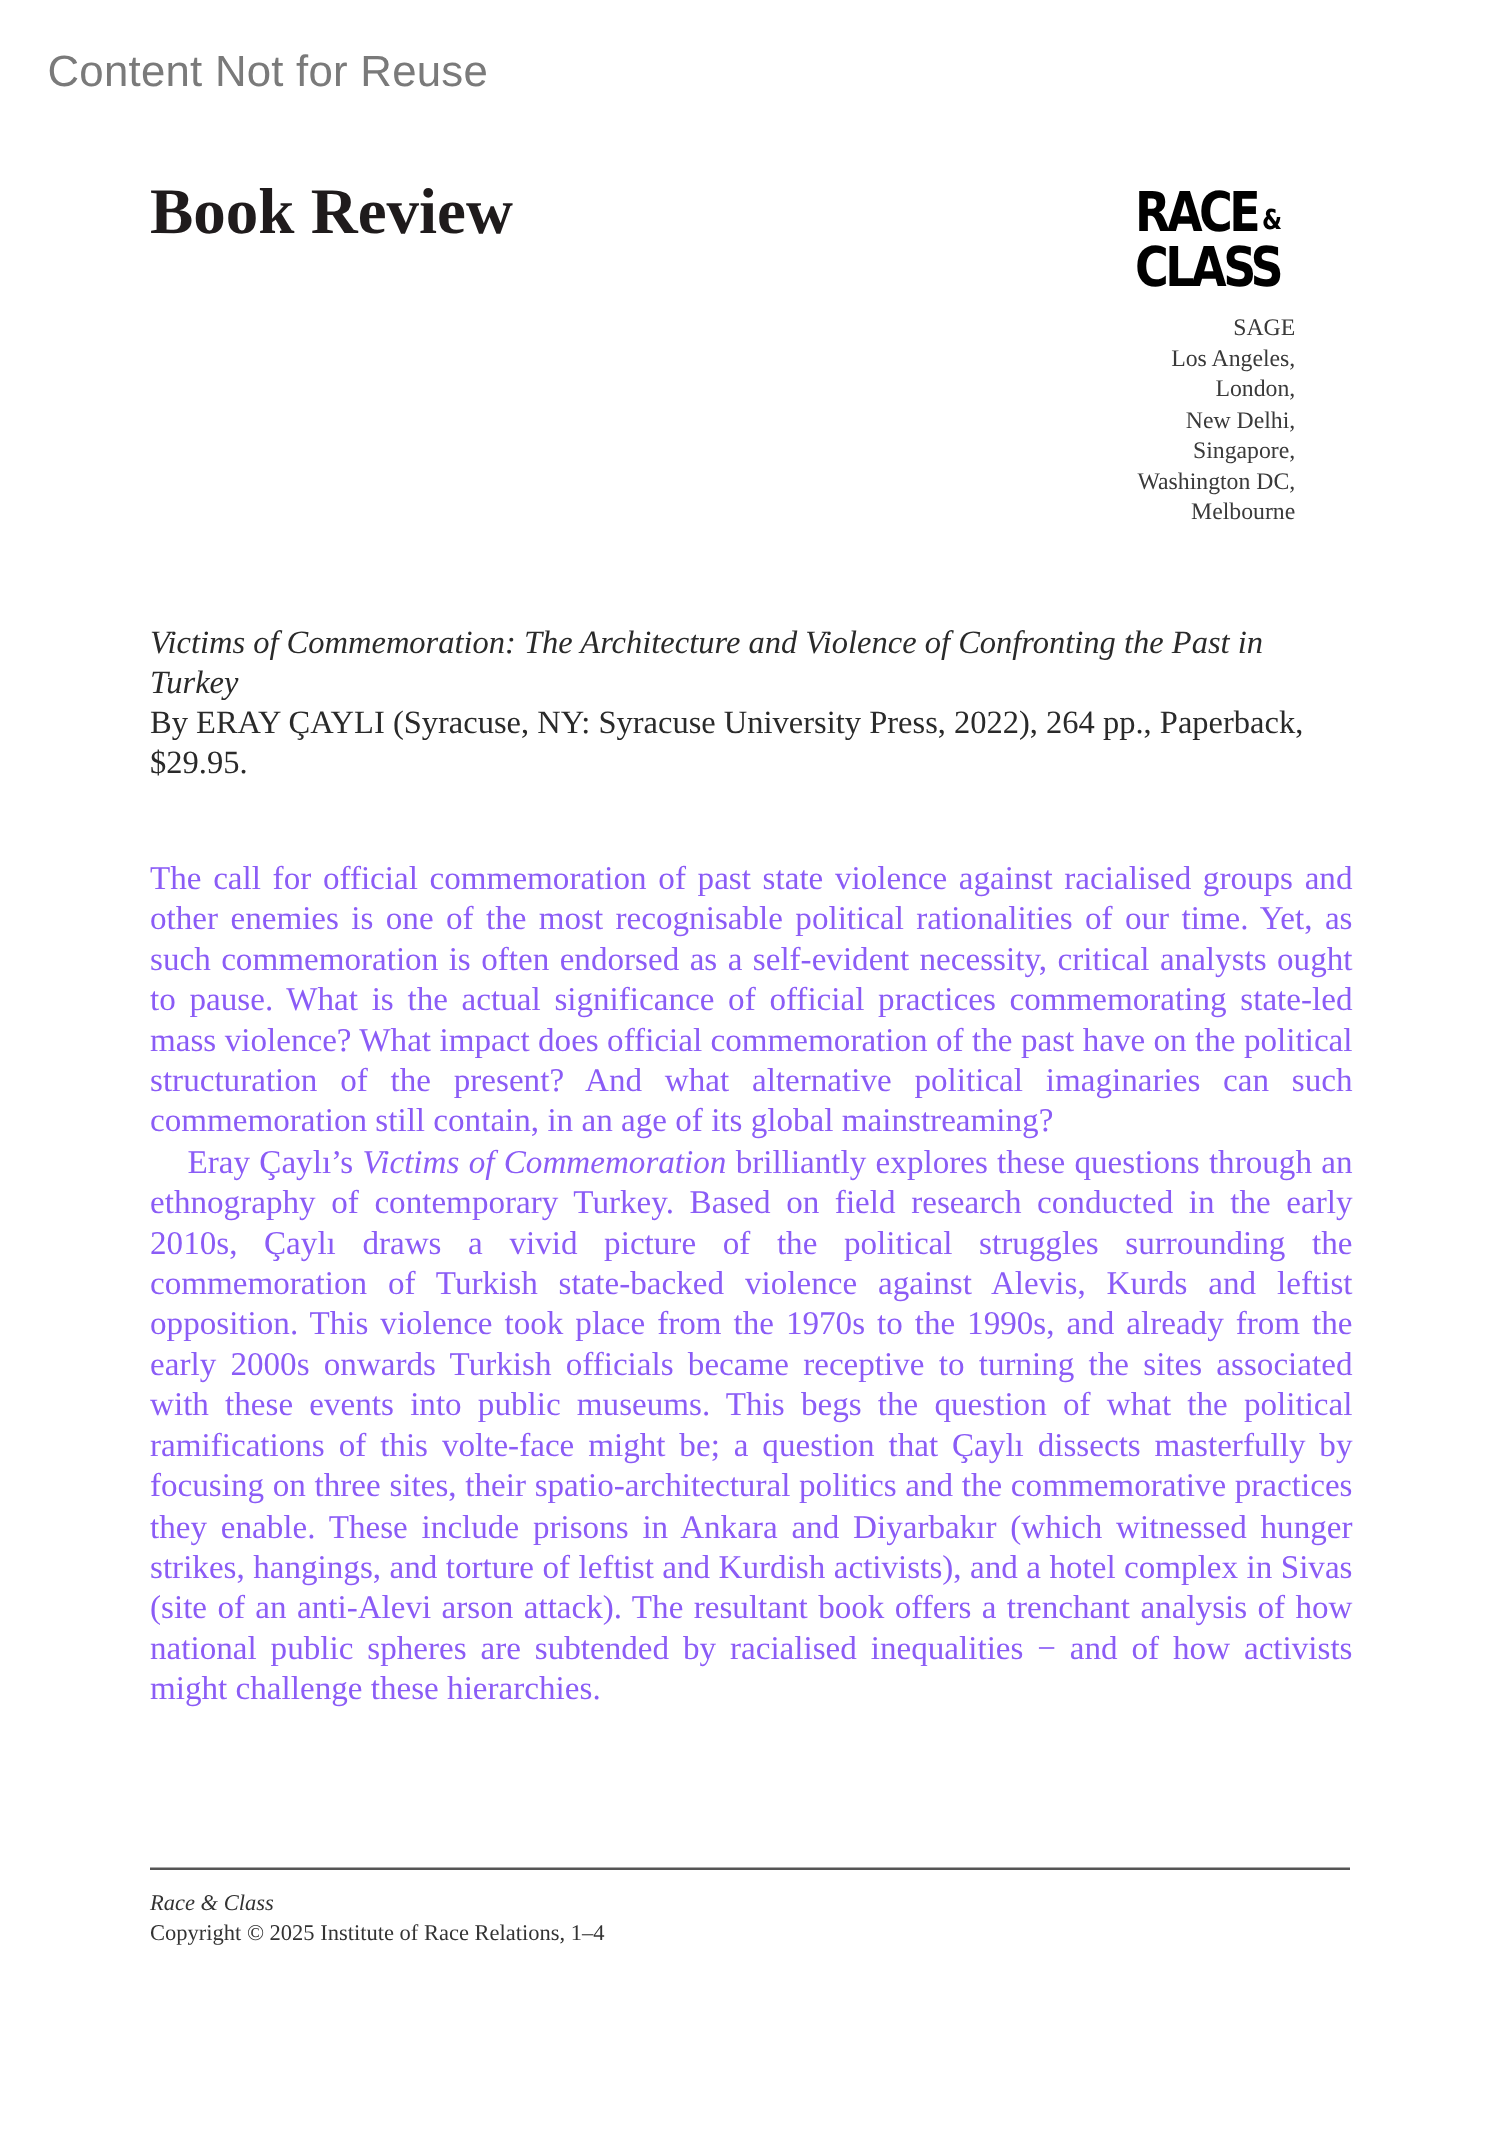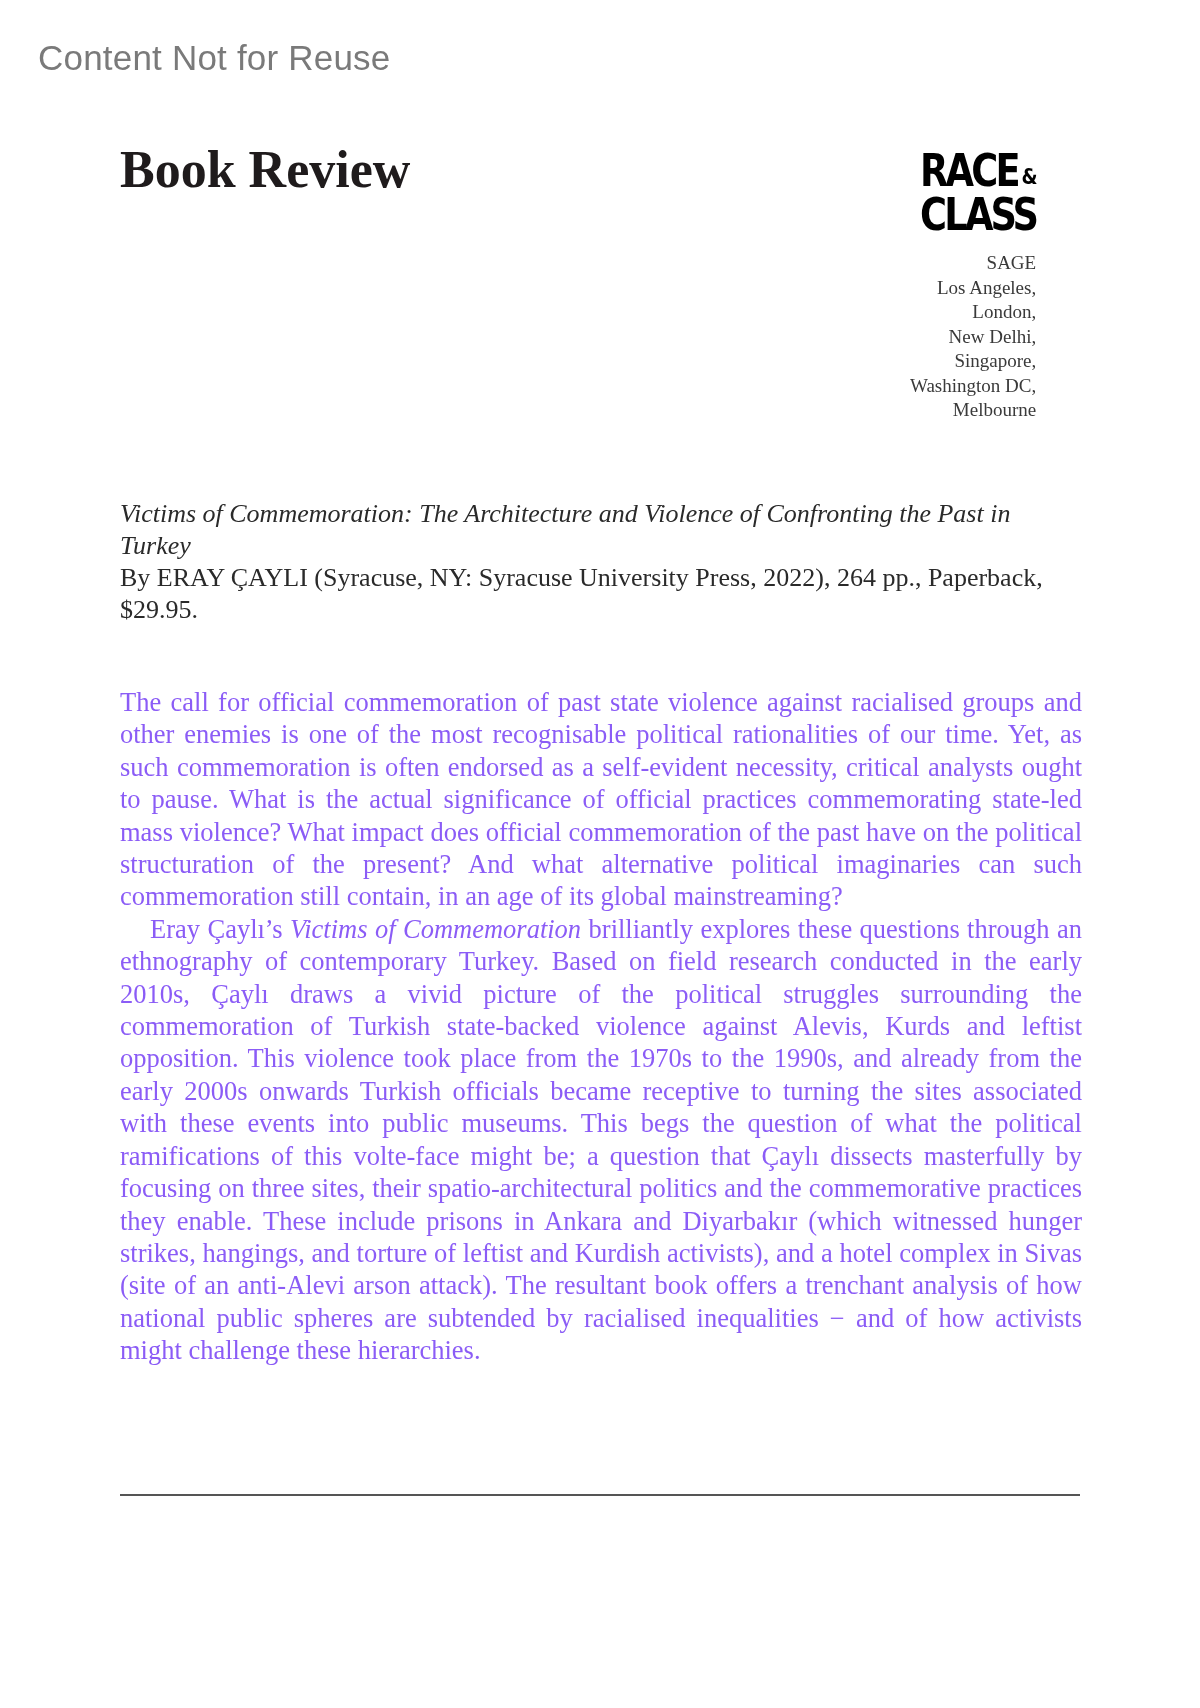--- a/index.html
+++ b/index.html
@@ -8,21 +8,21 @@
     position: absolute; left: 38px; top: 38px;
     font-family: "Liberation Sans", sans-serif; font-size: 35px; color: #7a7a7a;
     letter-spacing: 0.2px;
   }
   .title {
     position: absolute; left: 120px; top: 140px;
     font-family: "Liberation Serif", serif; font-weight: bold; font-size: 52px; color: #1f1b1c;
   }
   .logo {
     position: absolute; left: 908px; top: 152px; width: 180px;
-    font-family: "DejaVu Sans", sans-serif; font-weight: 900; color: #000; margin-left: 12px;
+    font-family: "DejaVu Sans", sans-serif; font-weight: 900; color: #000;
   }
   .logo .row { font-size: 44px; line-height: 38px; letter-spacing: -3px; font-stretch: condensed; transform: scaleX(0.93); transform-origin: left; white-space: nowrap; }
   .logo .amp { font-size: 22px; letter-spacing: 0; vertical-align: 2px; margin-left: 4px; }
   .publisher {
     position: absolute; left: 910px; top: 251px;
     font-family: "Liberation Serif", serif; font-size: 19px; line-height: 24.5px; color: #3a3a3a;
   }
   .publisher div { white-space: nowrap; text-align: right; }
   .book-info {
     position: absolute; left: 120px; top: 498px; width: 960px;
@@ -76,13 +76,15 @@
 </div>
 
 <div class="body-text">
   <p>The call for official commemoration of past state violence against racialised groups and other enemies is one of the most recognisable political rationalities of our time. Yet, as such commemoration is often endorsed as a self-evident necessity, critical analysts ought to pause. What is the actual significance of official practices commemorating state-led mass violence? What impact does official commemoration of the past have on the political structuration of the present? And what alternative political imaginaries can such commemoration still contain, in an age of its global mainstreaming?</p>
   <p class="indent"><span>Eray Çaylı’s </span><em>Victims of Commemoration</em><span> brilliantly explores these questions through an ethnography of contemporary Turkey. Based on field research con­ducted in the early 2010s, Çaylı draws a vivid picture of the political struggles surrounding the commemoration of Turkish state-backed violence against Alevis, Kurds and leftist opposition. This violence took place from the 1970s to the 1990s, and already from the early 2000s onwards Turkish officials became receptive to turning the sites associated with these events into public museums. This begs the question of what the political ramifications of this volte-face might be; a question that Çaylı dissects masterfully by focusing on three sites, their spatio-architectural politics and the commemorative practices they enable. These include prisons in Ankara and Diyarbakır (which witnessed hunger strikes, hangings, and torture of leftist and Kurdish activists), and a hotel com­plex in Sivas (site of an anti-Alevi arson attack). The resultant book offers a trenchant analysis of how national public spheres are subtended by racialised inequalities − and of how activists might challenge these hierarchies.</span></p>
 </div>
 
 <div class="rule"></div>
 
 <div class="footer">
+  <div class="journal">Race &amp; Class</div>
+  <div>Copyright © 2025 Institute of Race Relations, 1–4</div>
 </div>
 
 </body></html>

